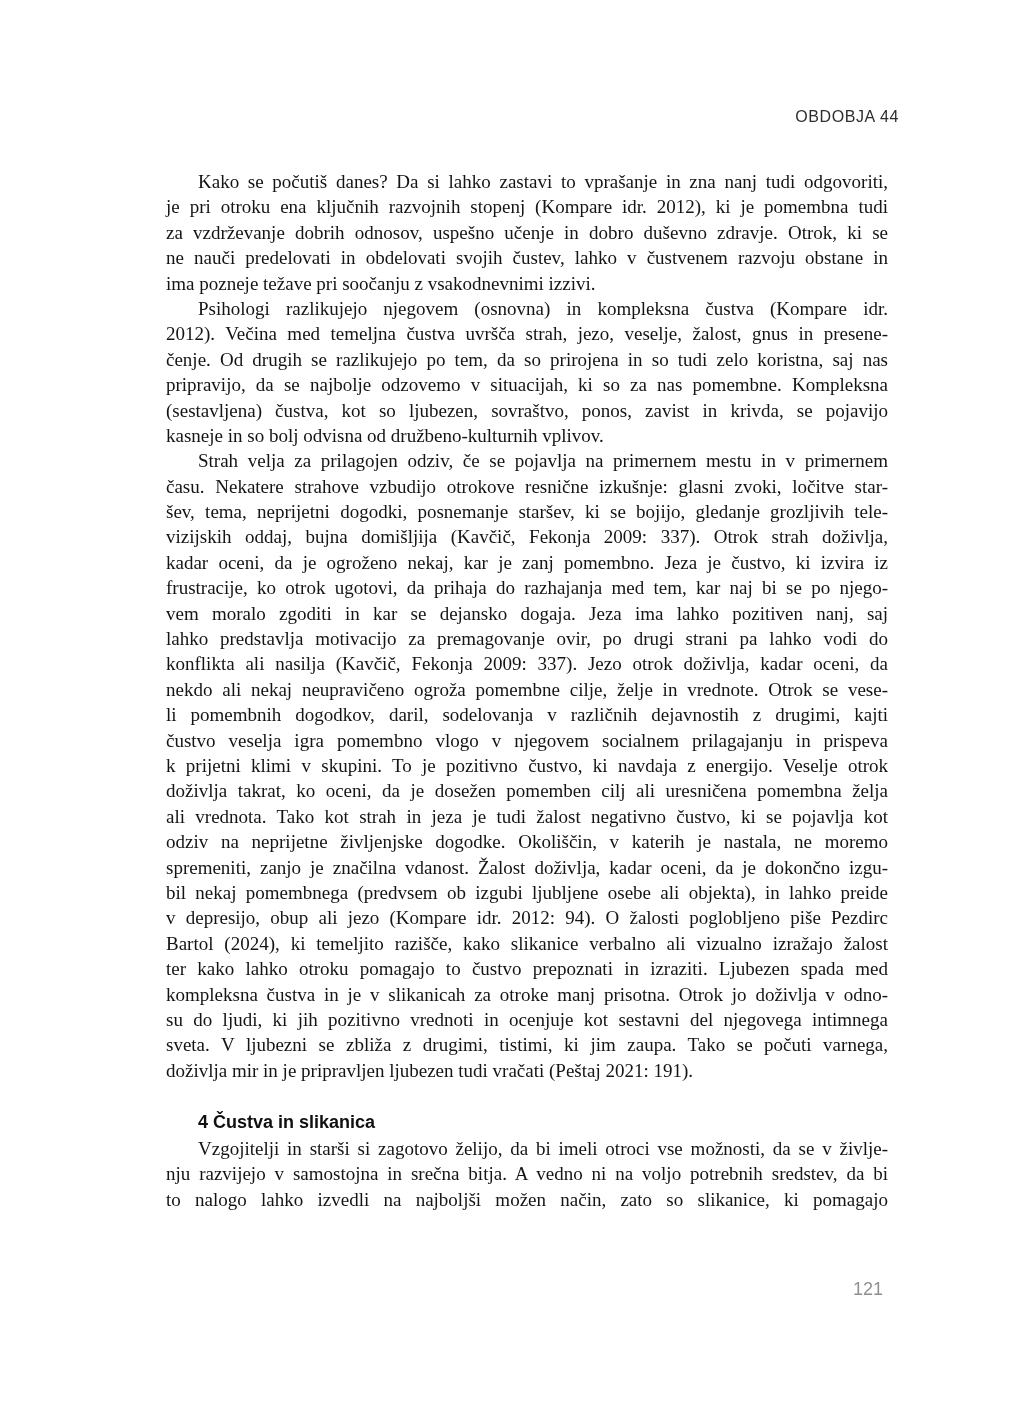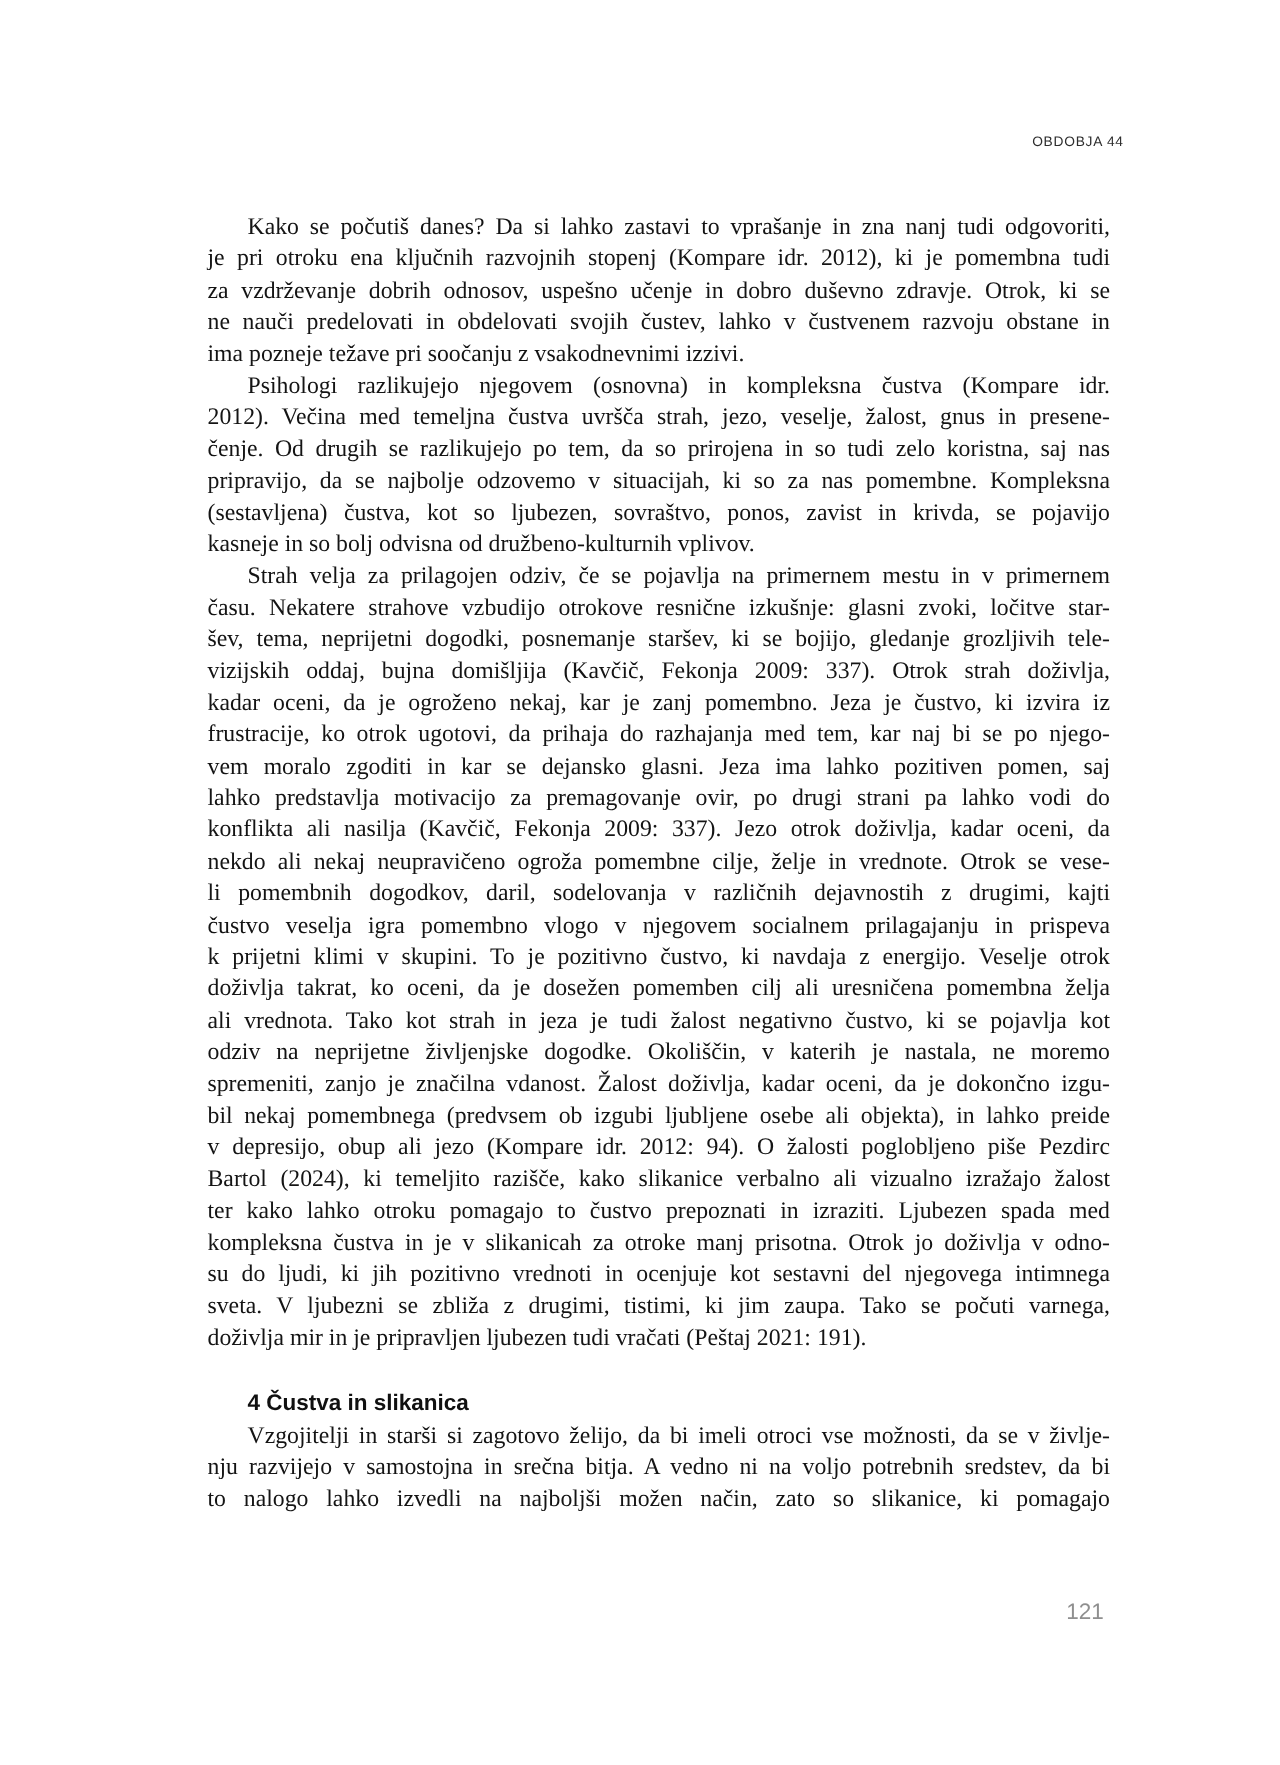--- a/index.html
+++ b/index.html
@@ -11,21 +11,21 @@
     width: 1024px;
     height: 1412px;
     position: relative;
     overflow: hidden;
   }
   .running-head {
     position: absolute;
     top: 108px;
     right: 125px;
     font-family: "Liberation Sans", sans-serif;
-    font-size: 11px;
+    font-size: 16px;
     letter-spacing: 0.6px;
     color: #2d2d2d;
   }
   .article {
     position: absolute;
     left: 166px;
     top: 169px;
     width: 722px;
   }
   .paragraph { margin: 0; }
@@ -81,21 +81,21 @@
       <div class="line just">(sestavljena) čustva, kot so ljubezen, sovraštvo, ponos, zavist in krivda, se pojavijo</div>
       <div class="line">kasneje in so bolj odvisna od družbeno-kulturnih vplivov.</div>
     </div>
     <div class="paragraph">
       <div class="line indent just">Strah velja za prilagojen odziv, če se pojavlja na primernem mestu in v primernem</div>
       <div class="line just">času. Nekatere strahove vzbudijo otrokove resnične izkušnje: glasni zvoki, ločitve star-</div>
       <div class="line just">šev, tema, neprijetni dogodki, posnemanje staršev, ki se bojijo, gledanje grozljivih tele-</div>
       <div class="line just">vizijskih oddaj, bujna domišljija (Kavčič, Fekonja 2009: 337). Otrok strah doživlja,</div>
       <div class="line just">kadar oceni, da je ogroženo nekaj, kar je zanj pomembno. Jeza je čustvo, ki izvira iz</div>
       <div class="line just">frustracije, ko otrok ugotovi, da prihaja do razhajanja med tem, kar naj bi se po njego-</div>
-      <div class="line just">vem moralo zgoditi in kar se dejansko glasni. Jeza ima lahko pozitiven pomen, saj</div>
+      <div class="line just">vem moralo zgoditi in kar se dejansko dogaja. Jeza ima lahko pozitiven nanj, saj</div>
       <div class="line just">lahko predstavlja motivacijo za premagovanje ovir, po drugi strani pa lahko vodi do</div>
       <div class="line just">konflikta ali nasilja (Kavčič, Fekonja 2009: 337). Jezo otrok doživlja, kadar oceni, da</div>
       <div class="line just">nekdo ali nekaj neupravičeno ogroža pomembne cilje, želje in vrednote. Otrok se vese-</div>
       <div class="line just">li pomembnih dogodkov, daril, sodelovanja v različnih dejavnostih z drugimi, kajti</div>
       <div class="line just">čustvo veselja igra pomembno vlogo v njegovem socialnem prilagajanju in prispeva</div>
       <div class="line just">k prijetni klimi v skupini. To je pozitivno čustvo, ki navdaja z energijo. Veselje otrok</div>
       <div class="line just">doživlja takrat, ko oceni, da je dosežen pomemben cilj ali uresničena pomembna želja</div>
       <div class="line just">ali vrednota. Tako kot strah in jeza je tudi žalost negativno čustvo, ki se pojavlja kot</div>
       <div class="line just">odziv na neprijetne življenjske dogodke. Okoliščin, v katerih je nastala, ne moremo</div>
       <div class="line just">spremeniti, zanjo je značilna vdanost. Žalost doživlja, kadar oceni, da je dokončno izgu-</div>

